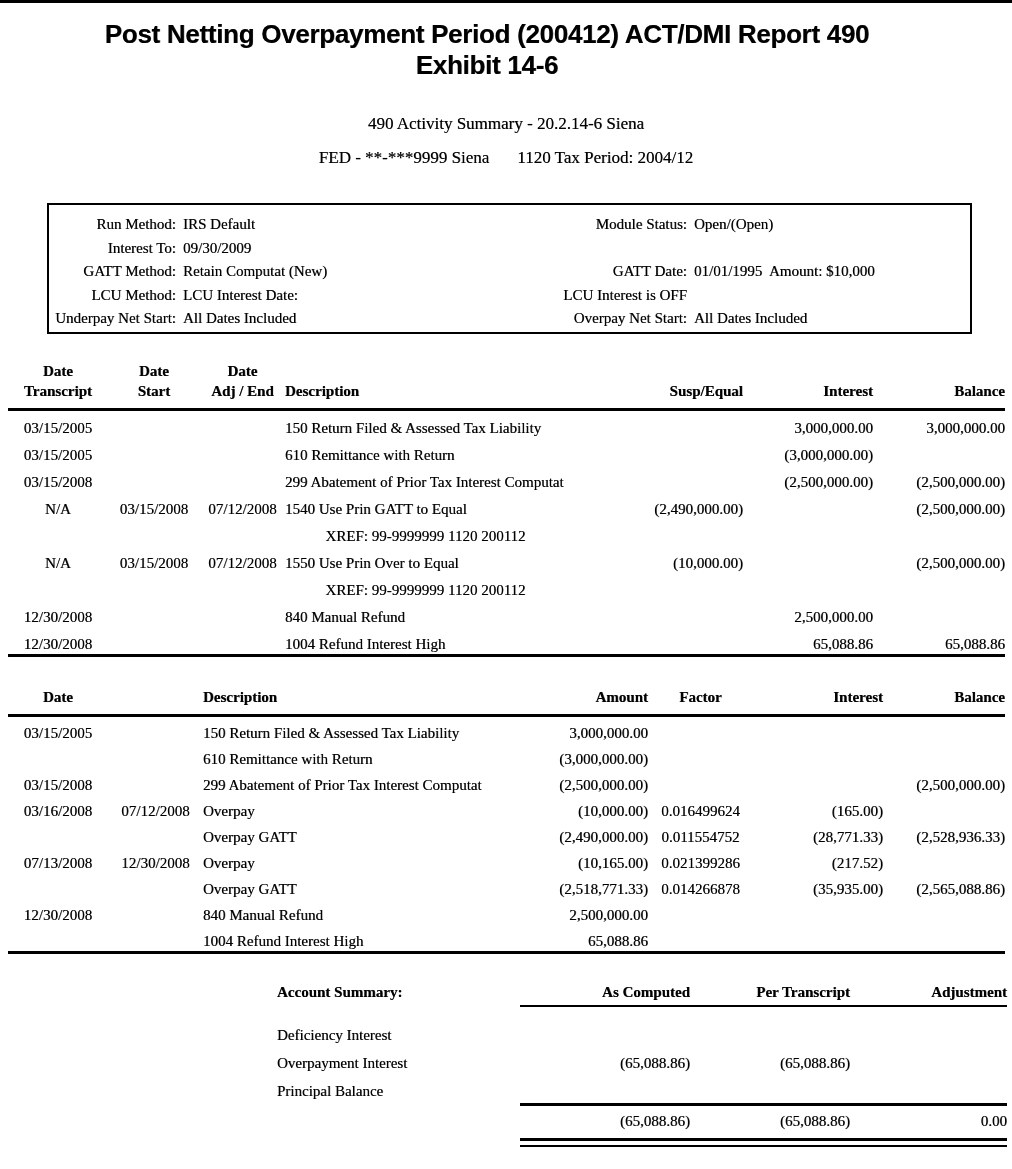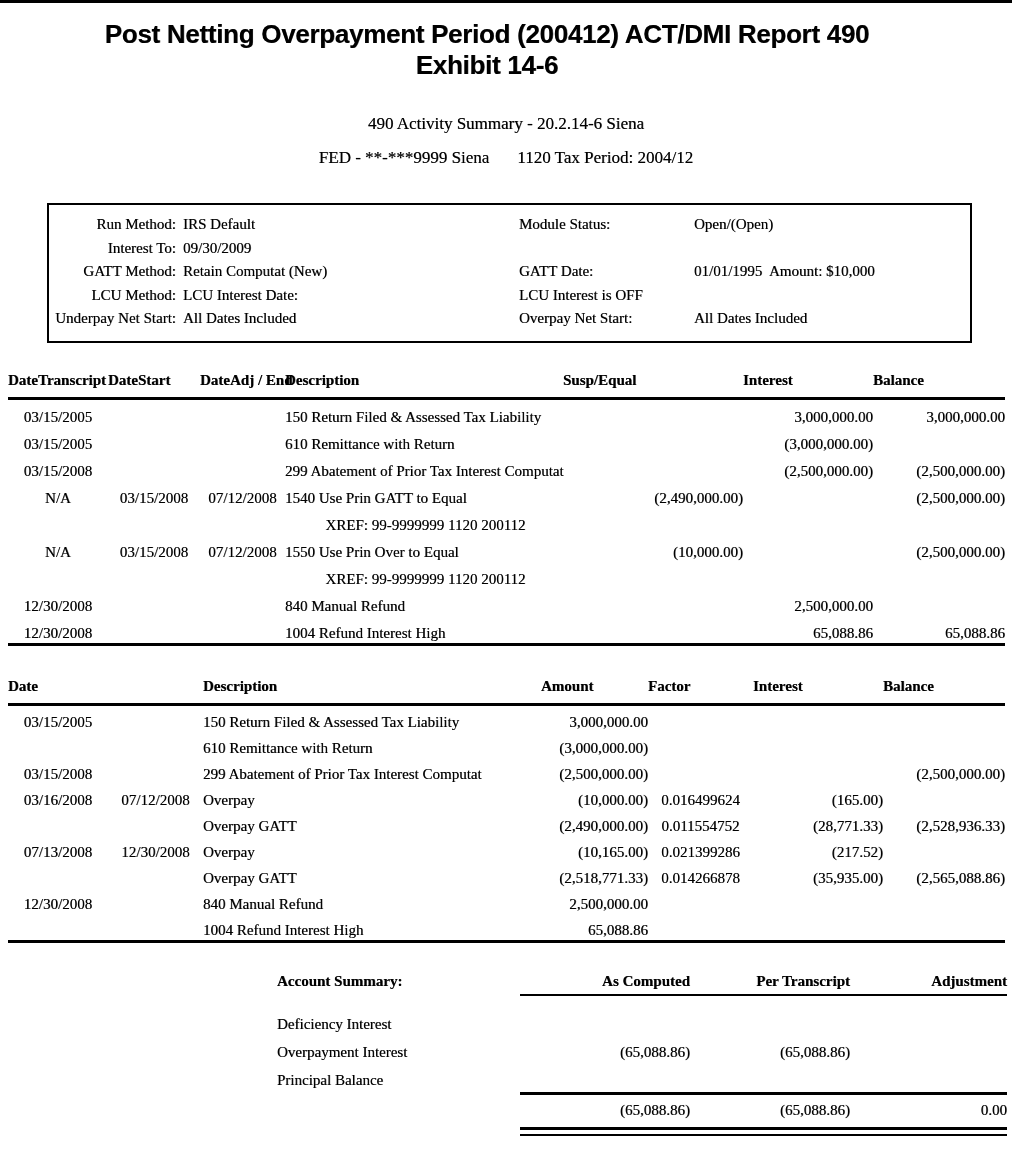--- a/index.html
+++ b/index.html
@@ -14,36 +14,36 @@
 
   .title { margin-top:16px; padding-right:38px; text-align:center;
     font-family:"Liberation Sans","DejaVu Sans",sans-serif;
     font-weight:bold; font-size:26px; line-height:31px; letter-spacing:-0.3px; }
   .subtitle { margin-top:32px; text-align:center; font-weight:normal;
     font-size:17px; line-height:21px; }
   .fedline { margin-top:13px; text-align:center; font-size:17px; line-height:21px; }
   .fedline .gap { margin-left:28px; }
 
   .pbox { margin:35px 0 0 47px; width:921px; border:2px solid #000;
-    padding:8px 0 10px 0; font-size:15px; }
+    padding:8px 0 1px 0; font-size:15px; }
   .pbox .tr { display:flex; height:23.5px; align-items:baseline; }
   .pbox .td { white-space:pre; line-height:23.5px; }
   .pbox .td:nth-child(1){ width:127px; text-align:right; }
   .pbox .td:nth-child(2){ width:336px; padding-left:7px; }
-  .pbox .td:nth-child(3){ width:168px; }
+  .pbox .td:nth-child(3){ width:168px; text-align:right; }
   .pbox .td:nth-child(4){ flex:1; padding-left:7px; }
 
   .sheet { padding:0 7px 0 8px; }
   .rule3 { height:3px; background:#000; width:997px; }
 
   .tbl { font-size:15px; }
   .tbl .tr { display:flex; align-items:flex-end; white-space:nowrap; }
   .tbl .td { line-height:20px; }
   .thead { font-weight:bold; padding-bottom:7px; }
-  .thead .td { display:flex; flex-direction:row; }
+  .thead .td { display:flex; flex-direction:column; justify-content:flex-end; }
 
   .t1 { margin-top:27px; }
   .t1 .td:nth-child(1){ width:100px; text-align:center; }
   .t1 .td:nth-child(2){ width:92px;  text-align:center; }
   .t1 .td:nth-child(3){ width:85px;  text-align:center; }
   .t1 .td:nth-child(4){ width:278px; text-align:left; }
   .t1 .td:nth-child(5){ width:180px; text-align:right; }
   .t1 .td:nth-child(6){ width:130px; text-align:right; }
   .t1 .td:nth-child(7){ width:132px; text-align:right; }
   .t1 .tbody .tr { height:27px; }

